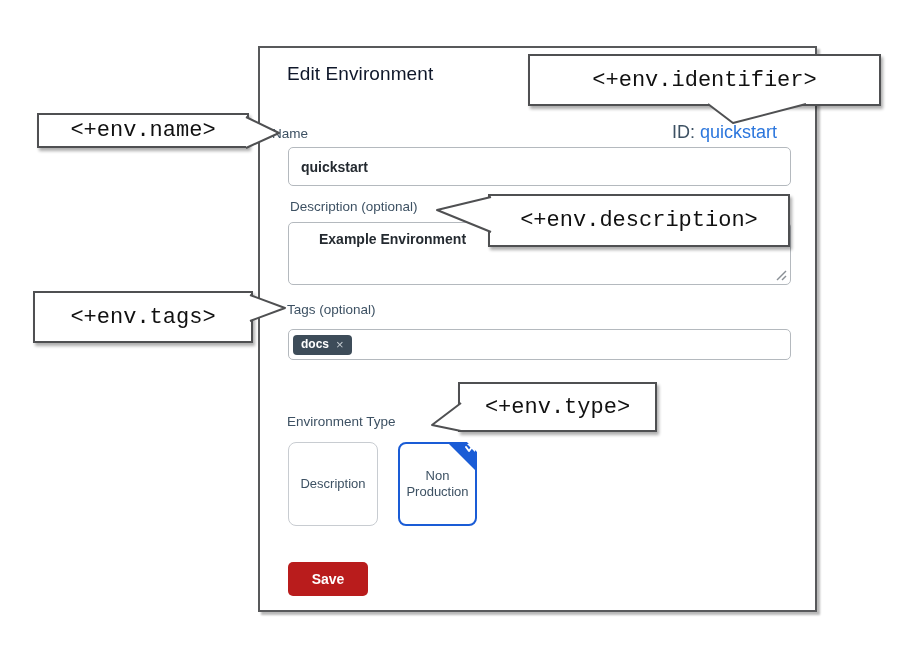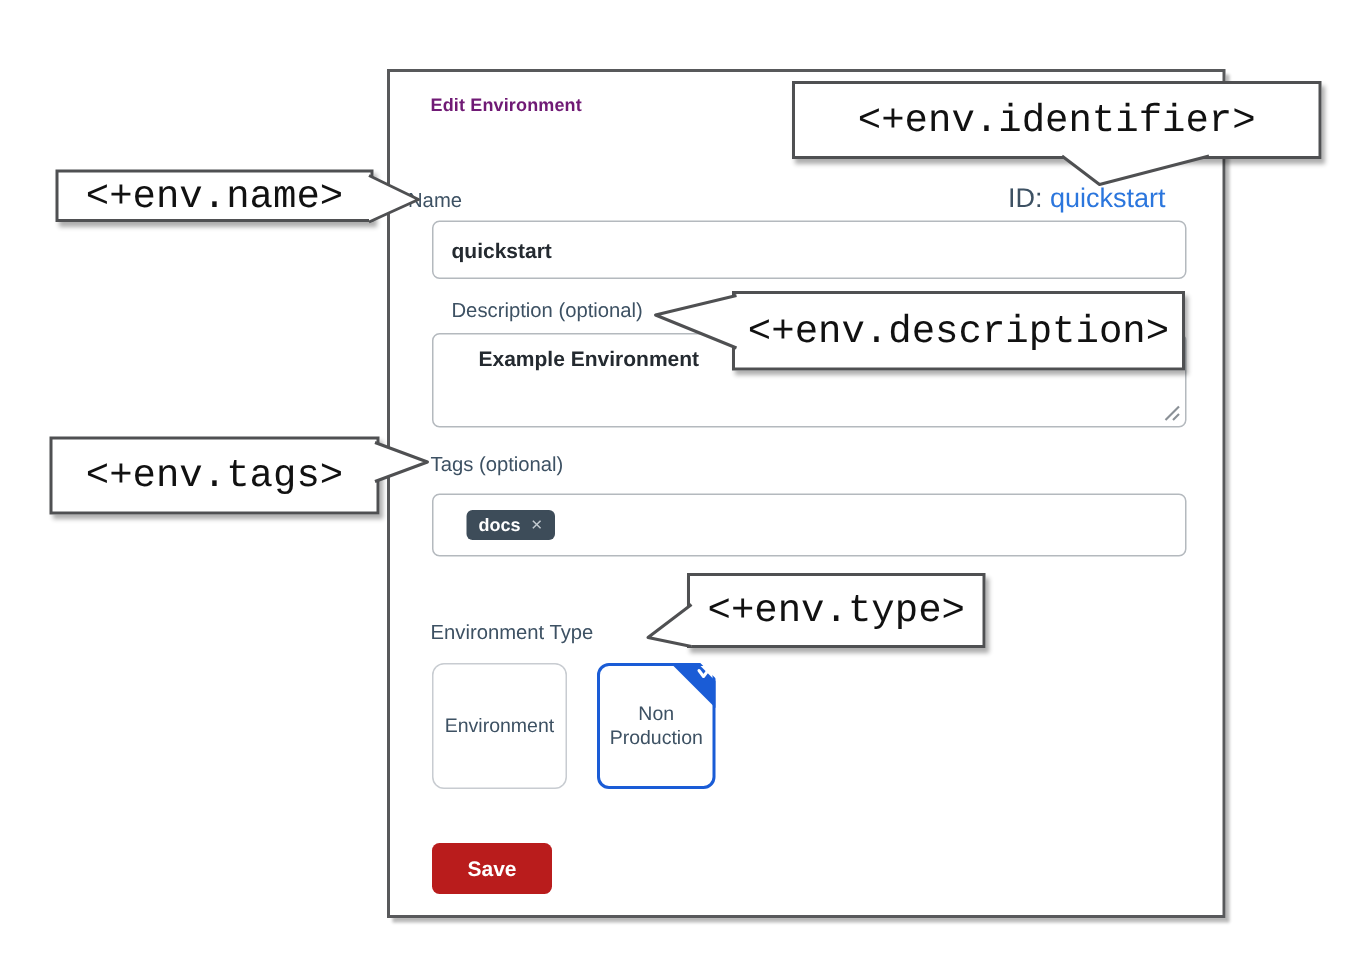--- a/index.html
+++ b/index.html
@@ -8,48 +8,48 @@
 
   
   .panel {
     position:absolute; left:258px; top:46px; width:559px; height:566px;
     background:#ffffff; border:2px solid #58595b;
     box-shadow:3px 3px 2px rgba(0,0,0,.28);
     z-index:10;
   }
   .panel-title {
     position:absolute; left:27px; top:15px;
-    font-size:12px; font-weight:700; color:#701a75; letter-spacing:.1px;
+    font-size:19px; font-weight:400; color:#0f172a; letter-spacing:.1px;
   }
   .field-label { font-size:13.5px; font-weight:500; color:#3d5163; }
   .name-row {
     position:absolute; left:12px; top:74px; width:505px;
     display:flex; justify-content:space-between; align-items:baseline;
   }
   .id-wrap { font-size:18px; font-weight:500; color:#3d5163; }
   .id-link { color:#2b76dd; text-decoration:none; cursor:pointer; }
   .text-input {
     position:absolute; left:28px; width:503px;
     border:1px solid #b4b9be; border-radius:5px; background:#fff;
     font-family:"Liberation Sans", sans-serif;
     font-size:14px; font-weight:600; color:#242a30; padding:0 12px;
   }
   .name-input { top:99px; height:39px; }
-  .desc-label { position:absolute; left:41px; top:151px; }
+  .desc-label { position:absolute; left:30px; top:151px; }
   .textarea {
     position:absolute; left:28px; top:174px; width:503px; height:63px;
     border:1px solid #b4b9be; border-radius:5px; background:#fff;
     font-size:14px; font-weight:600; color:#242a30; padding:8px 30px;
   }
   .resize-icon { position:absolute; right:2px; bottom:2px; }
   .tags-label { position:absolute; left:27px; top:254px; }
   .tags-box {
-    position:absolute; left:28px; top:281px; width:503px; height:42px;
+    position:absolute; left:28px; top:281px; width:503px; height:31px;
     border:1px solid #b4b9be; border-radius:5px; background:#fff;
-    display:flex; align-items:center; padding:0 22px;
+    display:flex; align-items:center; padding:0 4px;
   }
   .tag-chip {
     background:#3d4c59; color:#ffffff; border-radius:4px;
     font-size:12px; font-weight:700; padding:3px 8px 4px 8px;
     display:inline-flex; align-items:center; gap:7px; line-height:1;
   }
   .tag-remove { color:#c3cad0; font-weight:400; font-size:13px; cursor:pointer; }
   .envtype-label { position:absolute; left:27px; top:366px; }
   .cards-row { position:absolute; left:28px; top:394px; display:flex; gap:20px; }
   .type-card {
@@ -69,21 +69,21 @@
     background:#b91c1c; color:#ffffff; border:none; border-radius:5px;
     font-family:"Liberation Sans", sans-serif; font-size:14px; font-weight:600;
     cursor:pointer;
   }
 
   
   .callout {
     position:absolute; background:#ffffff; border:2px solid #4f5052;
     box-shadow:2px 3px 3px rgba(0,0,0,.32);
     display:flex; align-items:center; justify-content:center;
-    font-family:"Liberation Mono", monospace; font-size:26px; color:#111111;
+    font-family:"Liberation Mono", monospace; font-size:22px; color:#111111;
     z-index:20; white-space:nowrap;
   }
   .co-name        { left:37px;  top:113px; width:212px; height:35px; }
   .co-identifier  { left:528px; top:54px;  width:353px; height:52px; }
   .co-description { left:488px; top:194px; width:302px; height:53px; }
   .co-tags        { left:33px;  top:291px; width:220px; height:52px; }
   .co-type        { left:458px; top:382px; width:199px; height:50px; }
 
   .tails { position:absolute; left:0; top:0; width:899px; height:646px; z-index:30; pointer-events:none; }
 </style>
@@ -122,21 +122,21 @@
       <span class="tag-chip">
         <span>docs</span>
         <span class="tag-remove">×</span>
       </span>
     </div>
 
     <div class="field-label envtype-label">Environment Type</div>
 
     <div class="cards-row">
       <div class="type-card">
-        <span>Environment</span>
+        <span>Description</span>
       </div>
       <div class="type-card selected">
         <span>Non Production</span>
         <svg class="corner-svg" width="32" height="32">
           <polygon points="22,-2 34,-2 34,10" fill="#ffffff" stroke="#ffffff" stroke-width="3"></polygon>
           <polygon points="2,0 20,0 32,12 32,30" fill="#1a5cd6"></polygon>
           <polyline points="21,5 24,9 30,1" fill="none" stroke="#ffffff" stroke-width="2" stroke-linecap="round" stroke-linejoin="round"></polyline>
         </svg>
       </div>
     </div>

